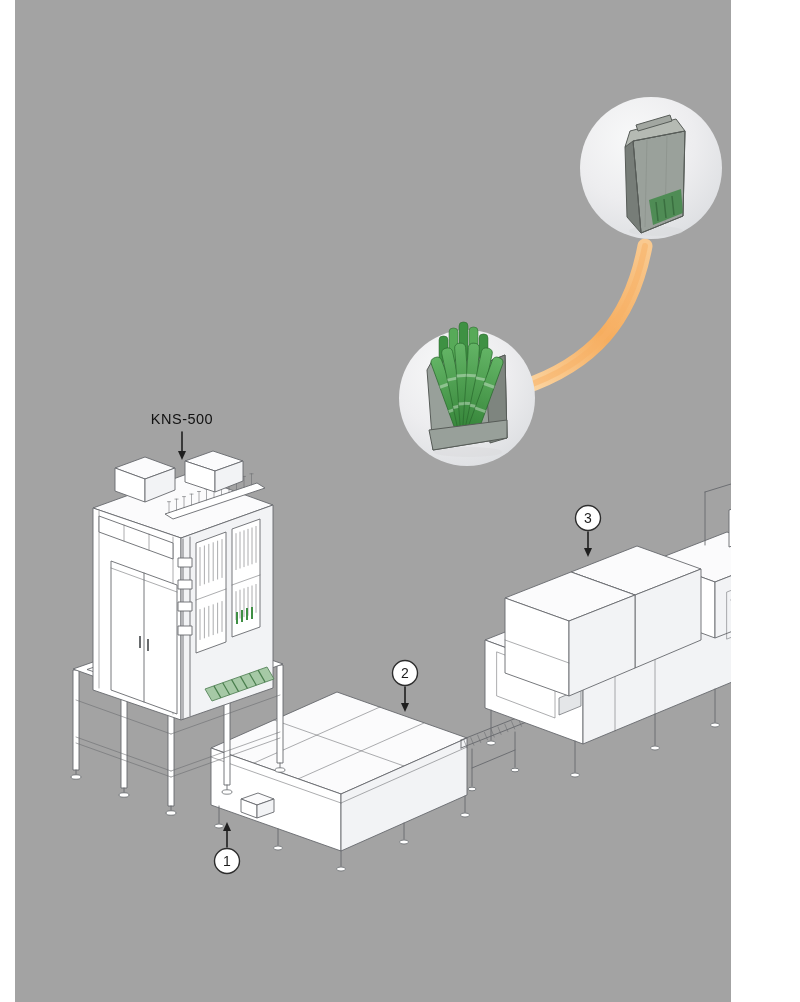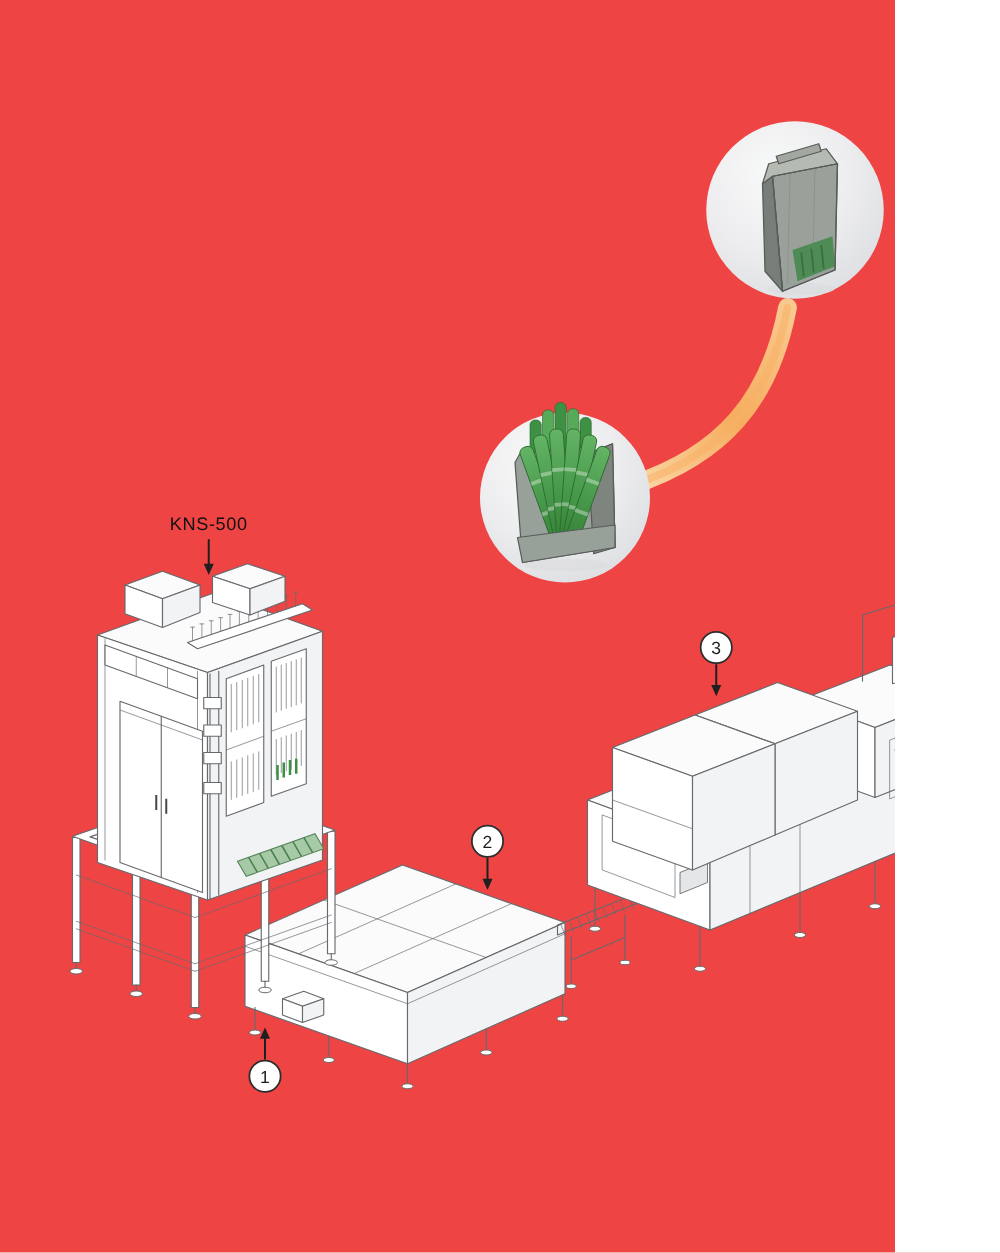--- a/index.html
+++ b/index.html
@@ -1,18 +1,18 @@
 <!DOCTYPE html>
 <html><head>
 <meta charset="utf-8">
 <style>
   html,body{margin:0;padding:0;background:#ffffff;}
   .canvas{
-    position:relative;width:716px;height:1002px;background:#ef4444;
-    font-family:"Liberation Sans",sans-serif;overflow:hidden;
+    position:relative;width:716px;height:1002px;background:#a3a3a3;
+    font-family:"Liberation Sans",sans-serif;overflow:hidden;margin-left:15px;
   }
   svg{display:block;}
   
   .ln{fill:none;stroke:#66696d;stroke-width:0.9;stroke-linecap:round;stroke-linejoin:round;}
   .thin{stroke-width:0.55;}
   .face{fill:#ffffff;stroke:#66696d;stroke-width:0.9;stroke-linejoin:round;}
   .faceT{fill:#fbfbfc;stroke:#66696d;stroke-width:0.9;stroke-linejoin:round;}
   .faceR{fill:#f2f3f5;stroke:#66696d;stroke-width:0.9;stroke-linejoin:round;}
   .foot{fill:#ffffff;stroke:#66696d;stroke-width:0.8;}
   .arrow{stroke:#1f1f1f;stroke-width:1.6;stroke-linecap:round;}

